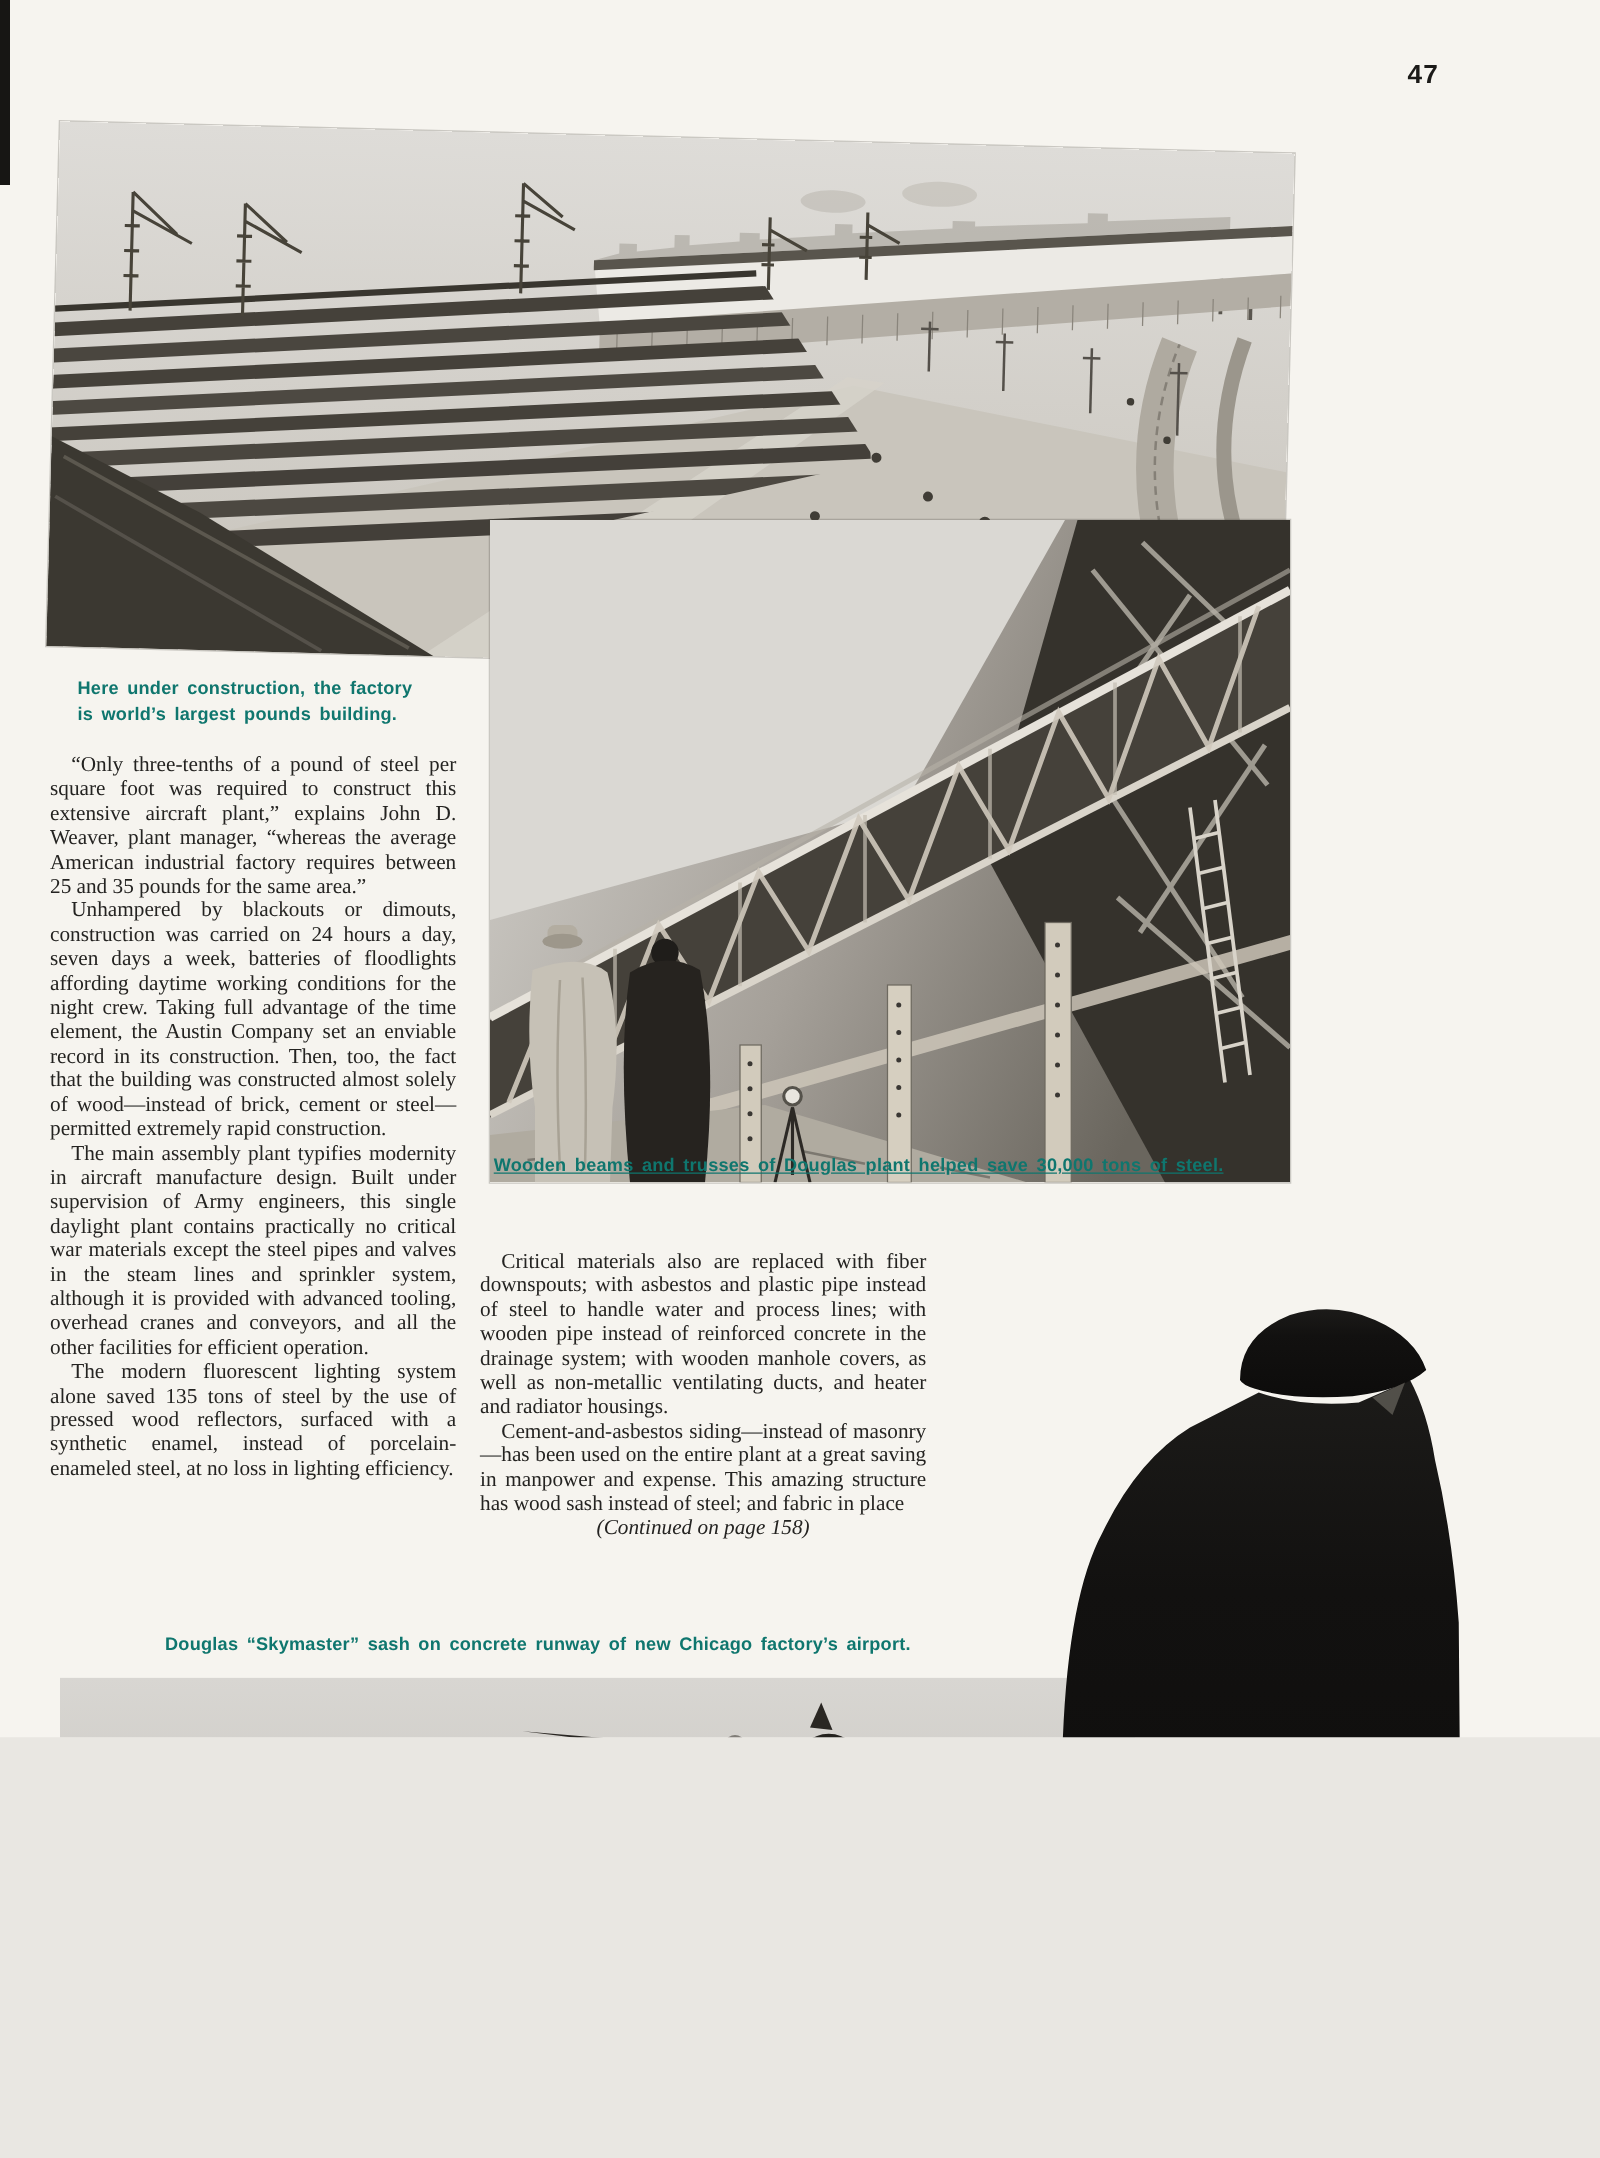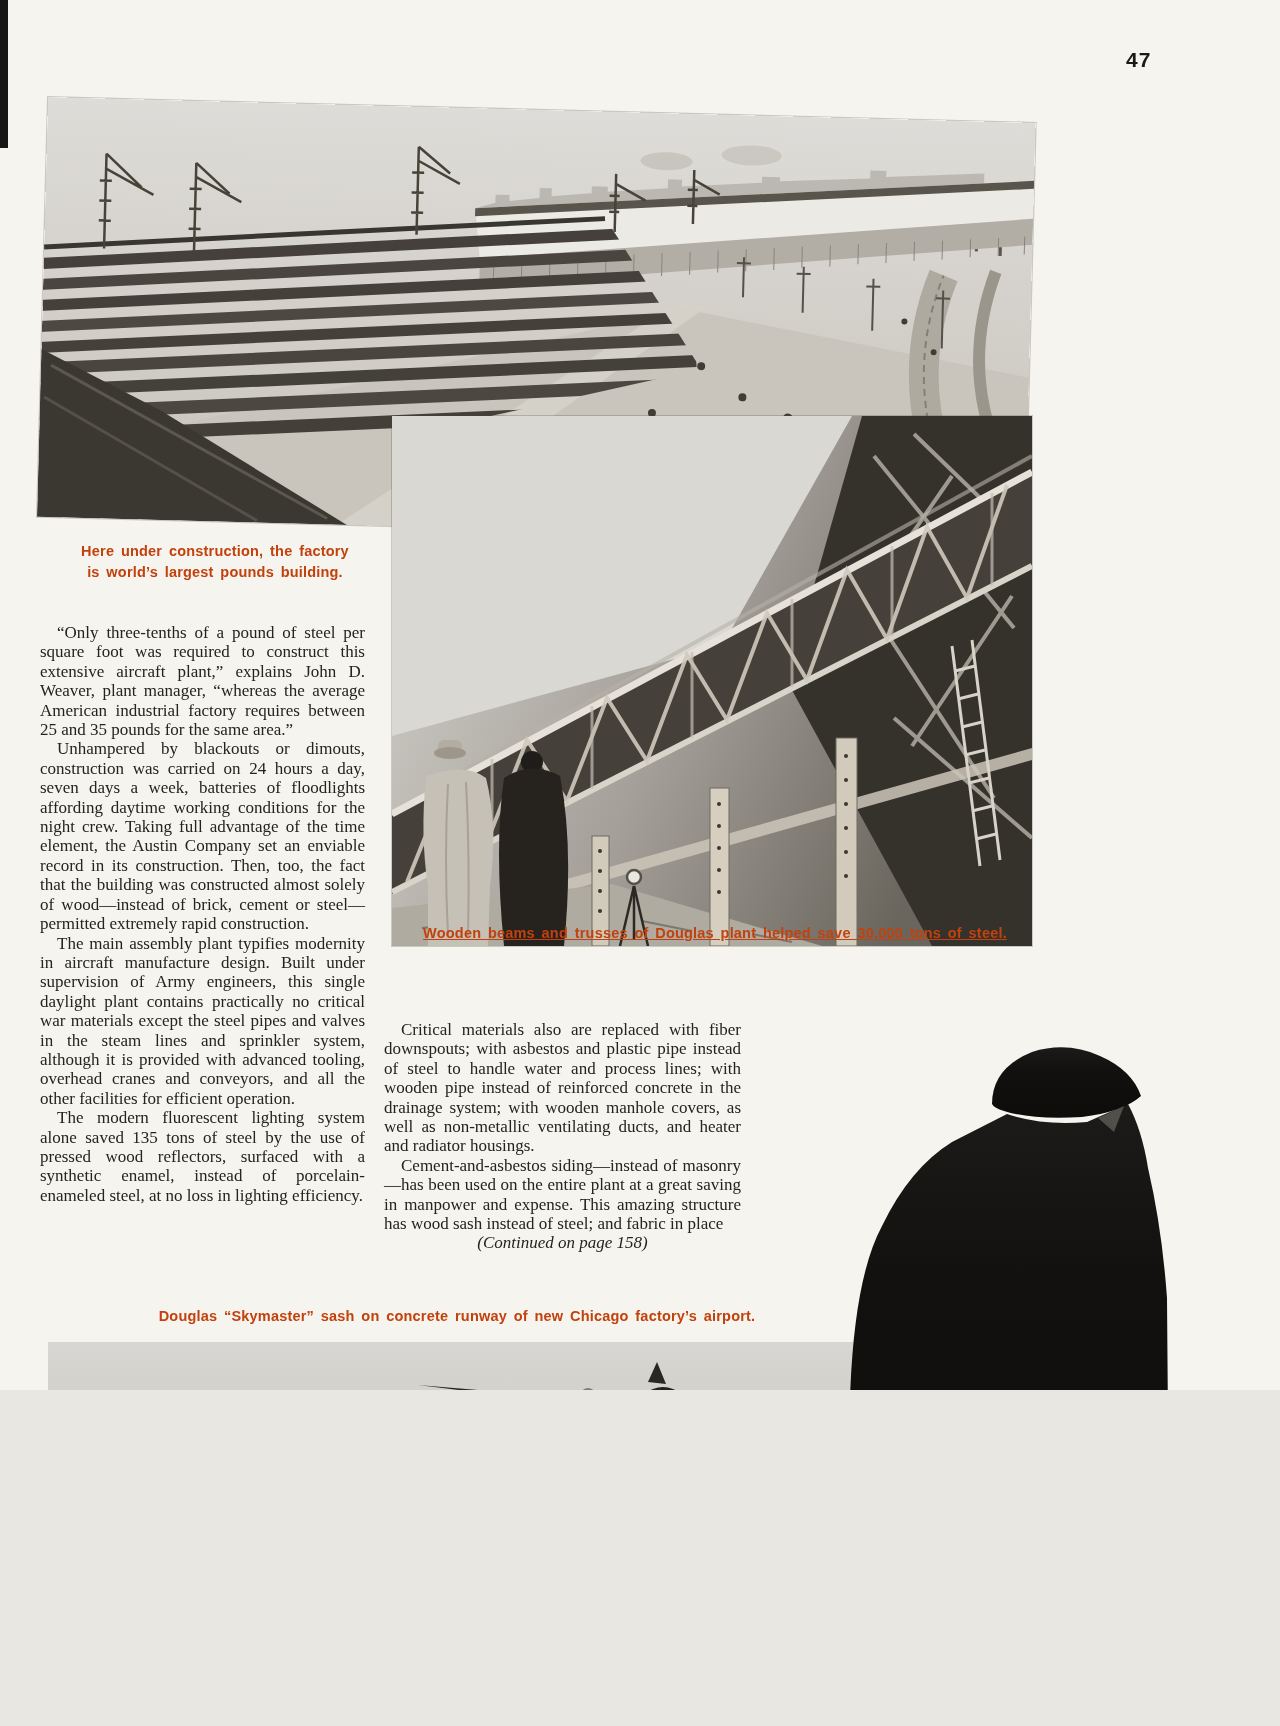--- a/index.html
+++ b/index.html
@@ -14,28 +14,28 @@
     font-family:"Liberation Sans", sans-serif;font-weight:bold;
     font-size:21px;letter-spacing:1px;color:#1b1a18;
   }
   .photo{position:absolute;overflow:hidden;box-shadow:0 0 0 1px rgba(70,66,58,.25);}
   .photo svg{display:block;}
   .photo-top{left:48px;top:97px;width:988px;height:420px;transform:rotate(1.5deg);transform-origin:0 0;z-index:1;}
   .photo-middle{left:392px;top:416px;width:640px;height:530px;z-index:2;}
   .photo-bottom{left:48px;top:1342px;width:860px;height:327px;z-index:2;box-shadow:none;}
   .officer{position:absolute;left:842px;top:1038px;width:340px;height:640px;z-index:4;}
   .caption{
-    position:absolute;z-index:3;text-align:center;
+    position:absolute;z-index:3;
     font-family:"Liberation Sans", sans-serif;font-weight:bold;
-    font-size:14.5px;color:#c2410c;letter-spacing:.2px;word-spacing:2.5px;
+    font-size:14.5px;color:#0f766e;letter-spacing:.2px;word-spacing:2.5px;
   }
   .caption-top{left:62px;top:541px;width:306px;line-height:21px;}
   .caption-middle{left:395px;top:925px;width:640px;text-decoration:underline;}
   .caption-bottom{left:132px;top:1308px;width:650px;}
-  .col{position:absolute;z-index:3;font-size:17px;line-height:19.4px;text-align:justify;color:#242321;margin-top:21px;}
+  .col{position:absolute;z-index:3;font-size:17px;line-height:19.4px;text-align:justify;color:#242321;}
   .col p{margin:0;text-indent:17px;}
   .col-left{left:40px;top:602px;width:325px;}
   .col-right{left:384px;top:999px;width:357px;}
   .continued{text-align:center;font-style:italic;text-indent:0 !important;}
 </style>
 </head>
 <body>
 
 <div class="page">
 

